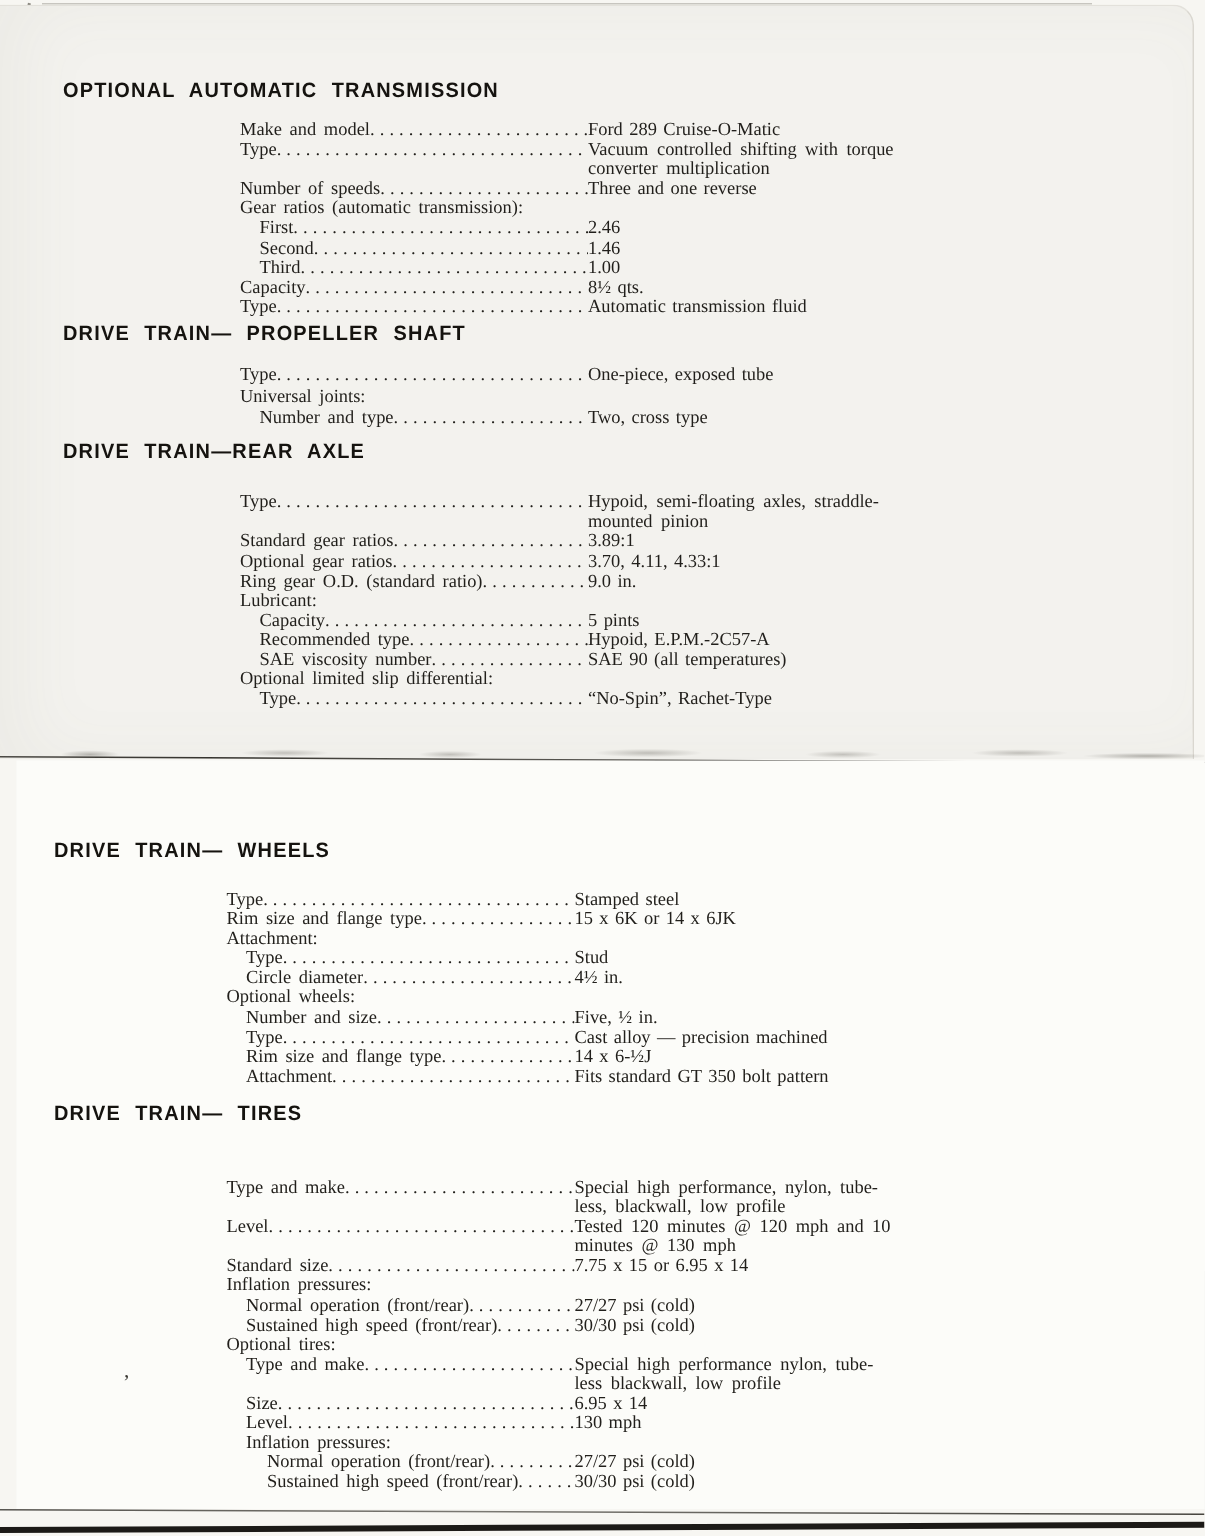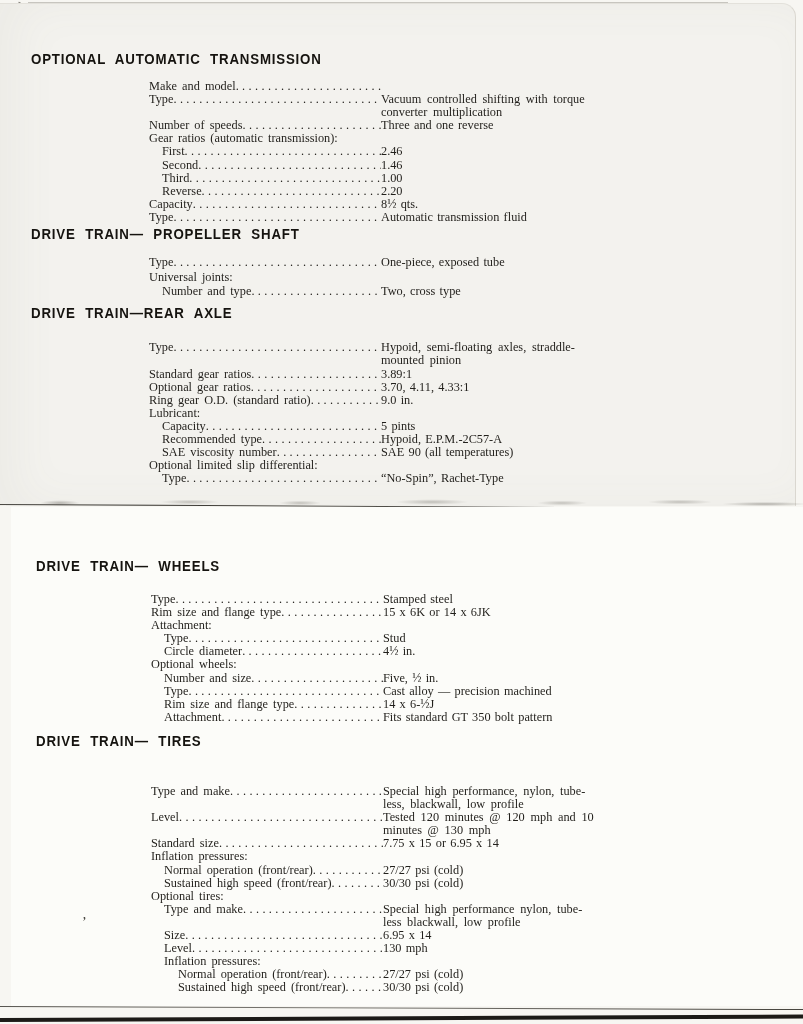--- a/index.html
+++ b/index.html
@@ -81,21 +81,21 @@
     font-size: 14px; color: #3a3833;
     font-family: "Liberation Serif", serif;
   }
   
   .content {
     position: absolute;
     color: var(--ink, #211f1b);
     font-size: 12.3px;
     line-height: 13.1px;
   }
-  .content-top    { left: 31px; top: 49px; width: 740px; }
+  .content-top    { left: 42px; top: 49px; width: 740px; }
   .content-bottom { left: 25px; top: 53px; width: 770px; }
 
   .heading {
     margin: 0;
     font-family: "Liberation Sans", sans-serif;
     font-weight: bold;
     font-size: 13.3px;
     line-height: 14px;
     letter-spacing: 0.8px;
     word-spacing: 5px;
@@ -150,20 +150,21 @@
   <div class="page page-top">
     <div class="content content-top" id="page1-content">
         <section class="section" id="sec0">
           <h2 class="heading">OPTIONAL AUTOMATIC TRANSMISSION</h2>
           <div class="rows">
             <div class="row">
               <div class="lead ind0">
                 <span class="label">Make and model</span>
                 <span class="leader"></span>
               </div>
+              <div class="value">Ford 289 Cruise-O-Matic</div>
             </div>
             <div class="row">
               <div class="lead ind0">
                 <span class="label">Type</span>
                 <span class="leader"></span>
               </div>
               <div class="value multiline">Vacuum controlled shifting with torque
 converter multiplication</div>
             </div>
             <div class="row">
@@ -191,27 +192,20 @@
                 <span class="leader"></span>
               </div>
               <div class="value">1.46</div>
             </div>
             <div class="row">
               <div class="lead ind1">
                 <span class="label">Third</span>
                 <span class="leader"></span>
               </div>
               <div class="value">1.00</div>
-            </div>
-            <div class="row">
-              <div class="lead ind1">
-                <span class="label">Reverse</span>
-                <span class="leader"></span>
-              </div>
-              <div class="value">2.20</div>
             </div>
             <div class="row">
               <div class="lead ind0">
                 <span class="label">Capacity</span>
                 <span class="leader"></span>
               </div>
               <div class="value">8½ qts.</div>
             </div>
             <div class="row">
               <div class="lead ind0">

